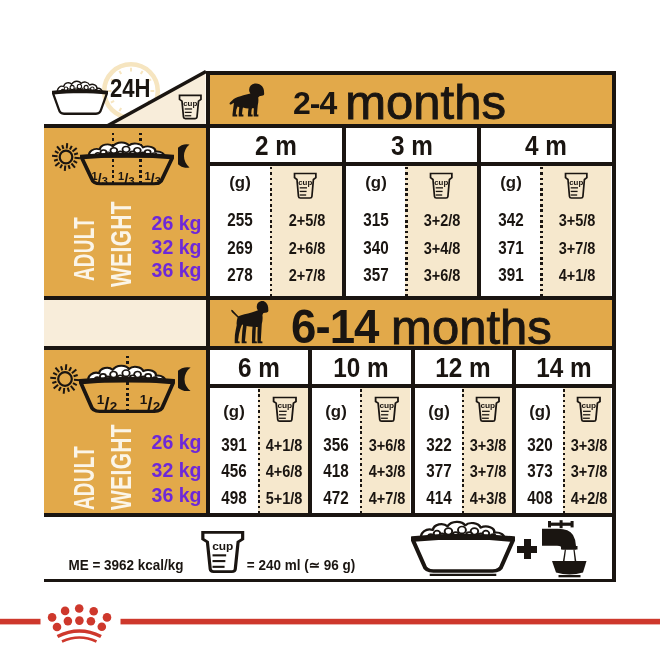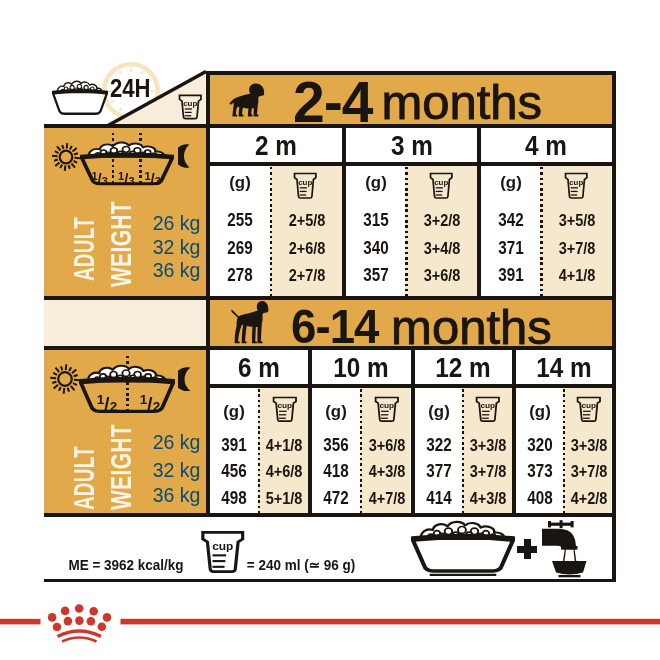--- a/index.html
+++ b/index.html
@@ -3,21 +3,21 @@
 <style>
 html,body{margin:0;padding:0;background:#fff;}
 body{width:660px;height:660px;overflow:hidden;font-family:"Liberation Sans",sans-serif;}
 #pg{position:relative;width:660px;height:660px;background:#fff;}
 .abs{position:absolute;}
 .ln{position:absolute;background:#1a1511;}
 .n{position:absolute;transform:translate(-50%,-50%) scaleX(.87);font-weight:bold;font-size:17.5px;color:#1a1511;white-space:nowrap;}
 .f{position:absolute;transform:translate(-50%,-50%) scaleX(.88);font-weight:bold;font-size:16.5px;color:#1a1511;white-space:nowrap;}
 .mh{position:absolute;transform:translate(-50%,-50%) scaleX(.9);font-weight:bold;font-size:27px;color:#1a1511;white-space:nowrap;}
 .g{position:absolute;transform:translate(-50%,-50%) scaleX(1.02);font-weight:bold;font-size:16.5px;color:#1a1511;white-space:nowrap;}
-.w{position:absolute;transform:translate(-50%,-50%);font-weight:normal;font-size:19.5px;color:#0c4a6e;white-space:nowrap;}
+.w{position:absolute;transform:translate(-50%,-50%);font-weight:bold;font-size:19.5px;color:#6d28d9;white-space:nowrap;}
 .rot{position:absolute;font-weight:bold;font-size:30px;color:#fbf5e8;white-space:nowrap;letter-spacing:0.5px;}
 .dot{position:absolute;width:2.4px;background-image:repeating-linear-gradient(to bottom,#1a1511 0,#1a1511 2.5px,transparent 2.5px,transparent 5.3px);}
 .bt{position:absolute;transform:translate(-50%,-50%) scaleX(.93);font-weight:bold;font-size:14.5px;color:#1a1511;white-space:nowrap;}
 </style></head><body>
 <div id="pg">
     <svg class="abs" style="left:98px;top:58px;" width="66" height="66" viewBox="0 0 66 66">
       <circle cx="33" cy="33" r="26.8" fill="none" stroke="#f6e5c0" stroke-width="4.6"></circle>
       <line x1="33.0" y1="13.5" x2="33.0" y2="9.8" stroke="#f6e5c0" stroke-width="2"></line>
       <line x1="42.8" y1="16.1" x2="44.6" y2="12.9" stroke="#f6e5c0" stroke-width="2"></line>
       <line x1="49.9" y1="23.2" x2="53.1" y2="21.4" stroke="#f6e5c0" stroke-width="2"></line>
@@ -201,21 +201,21 @@
       <line x1="11" y1="32.5" x2="22.3" y2="32.5" stroke="#1a1511" stroke-width="2.2"></line>
       <line x1="11" y1="38.5" x2="21.6" y2="38.5" stroke="#1a1511" stroke-width="2.2"></line>
     </svg>
     <svg class="abs" style="left:229px;top:83px;" width="37" height="34" viewBox="0 0 36 34" preserveAspectRatio="none">
       <path d="M25,0.6 C21.8,1.2 19.8,3.4 19.6,6.4 C19.5,8.0 19.9,9.4 20.8,10.4 L14,12.2 C10,13.4 6.6,14.6 4.6,16.0 L1.0,19.6 Q0.2,20.4 0.8,21.2 Q1.4,21.9 2.4,21.3 L4.8,19.8 C4.4,22.6 4.2,25.4 3.8,28.0 L3.4,31.4 L3.4,33.4 L8.0,33.4 L8.0,31.6 L6.6,31.4 L7.2,26.4 L8.4,23.6 L10.0,24.2 L9.6,28.6 L9.4,31.4 L9.4,33.4 L14.0,33.4 L14.0,31.6 L12.6,31.4 L13.2,26.2 L13.6,24.6 C15.4,25.2 17.2,25.4 19.0,25.4 L18.6,28.6 L18.4,31.4 L18.4,33.4 L23.0,33.4 L23.0,31.6 L21.6,31.4 L22.0,27.0 L22.4,25.2 L24.2,25.2 L24.0,28.8 L24.0,33.4 L28.6,33.4 L28.6,31.6 L27.2,31.4 L27.6,26.6 L28.0,22.0 C28.6,19.4 28.8,17.0 28.4,14.6 L29.6,13.2 L33.0,12.6 Q34.4,12.2 34.2,10.6 L34.0,7.6 Q33.8,5.4 32.4,3.6 C30.6,1.2 27.8,0.2 25,0.6 Z" fill="#1a1511"></path>
     </svg>
     <svg class="abs" style="left:231px;top:300px;" width="39" height="46" viewBox="0 0 38 46" preserveAspectRatio="none">
       <path d="M29.5,1.0 C26.9,1.6 25.3,3.6 25.1,6.2 C25.0,7.8 25.4,9.2 26.3,10.2 L20.0,12.6 C15.6,13.8 10.4,15.0 7.2,16.2 L1.4,10.0 Q0.4,9.2 0.2,10.4 Q0.1,11.4 1.0,12.2 L6.4,17.4 C5.6,20.0 5.2,23.0 5.6,25.0 L4.6,30.0 L3.8,35.0 L3.6,41.2 L3.6,43.2 L8.4,43.2 L8.4,41.4 L6.8,41.2 L7.8,34.0 L9.4,28.0 L10.8,24.4 L11.8,25.0 L11.0,31.0 L10.6,37.0 L10.4,41.2 L10.4,43.2 L15.2,43.2 L15.2,41.4 L13.6,41.2 L14.4,33.0 L15.2,26.0 C17.0,26.6 19.0,26.8 21.0,26.8 L20.6,31.0 L20.4,41.2 L20.4,43.2 L25.2,43.2 L25.2,41.4 L23.6,41.2 L24.0,32.0 L24.2,27.0 L26.0,27.0 L25.8,32.0 L25.8,41.2 L25.8,43.2 L30.6,43.2 L30.6,41.4 L29.0,41.2 L29.6,31.0 L30.0,24.0 C30.8,21.0 31.0,18.0 30.6,15.0 L31.6,13.0 L35.0,12.4 Q36.6,12.0 36.4,10.4 L36.2,7.2 Q36.0,4.8 34.4,3.0 C32.6,1.0 31.6,0.7 29.5,1.0 Z" fill="#1a1511"></path>
     </svg>
     <div class="abs" style="left:293px;top:83.5px;height:38px;display:flex;align-items:center;">
-      <span style="font-weight:bold;font-size:57px;color:#1a1511;letter-spacing:-1px;line-height:1;">2-4</span>
+      <span style="font-weight:bold;font-size:32px;color:#1a1511;letter-spacing:-1px;line-height:1;">2-4</span>
       <span style="font-size:49px;color:#1a1511;line-height:1;margin-left:9px;-webkit-text-stroke:0.9px #1a1511;">months</span>
     </div>
     <div class="abs" style="left:291px;top:308px;height:38px;display:flex;align-items:center;">
       <span style="display:inline-block;transform:scaleX(.95);transform-origin:left;font-weight:bold;font-size:48px;color:#1a1511;letter-spacing:-1px;line-height:1;">6-14</span>
       <span style="font-size:49px;color:#1a1511;line-height:1;margin-left:8px;-webkit-text-stroke:0.9px #1a1511;">months</span>
     </div>
     <div class="mh" style="left:275.5px;top:145.5px;">2 m</div>
     <div class="mh" style="left:411.5px;top:145.5px;">3 m</div>
     <div class="mh" style="left:546px;top:145.5px;">4 m</div>
     <div class="mh" style="left:259px;top:367.5px;">6 m</div>

